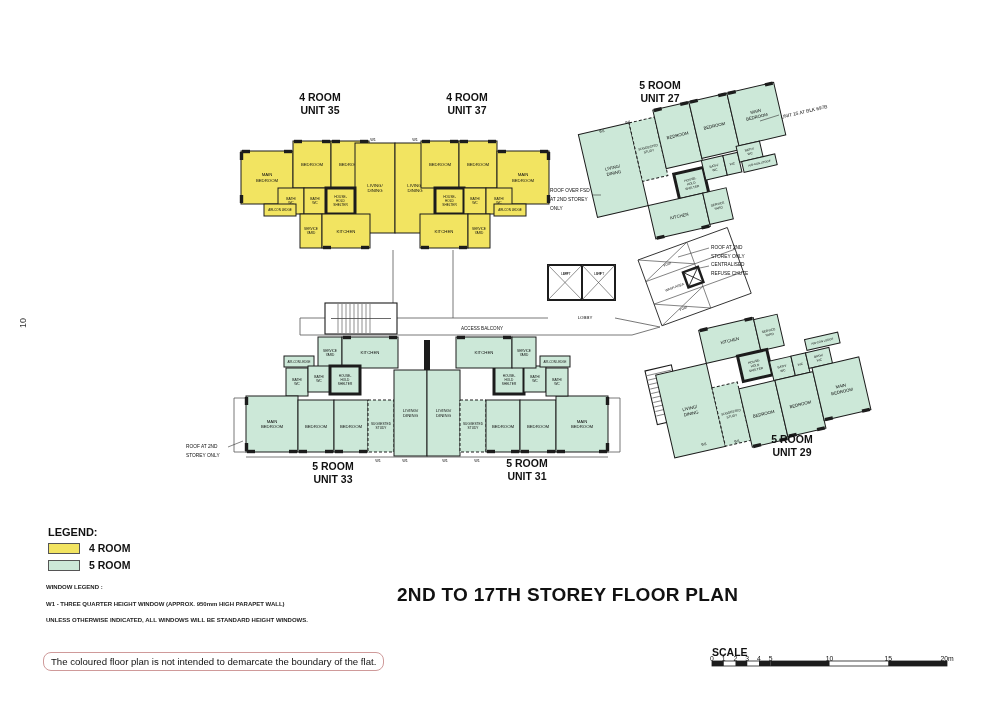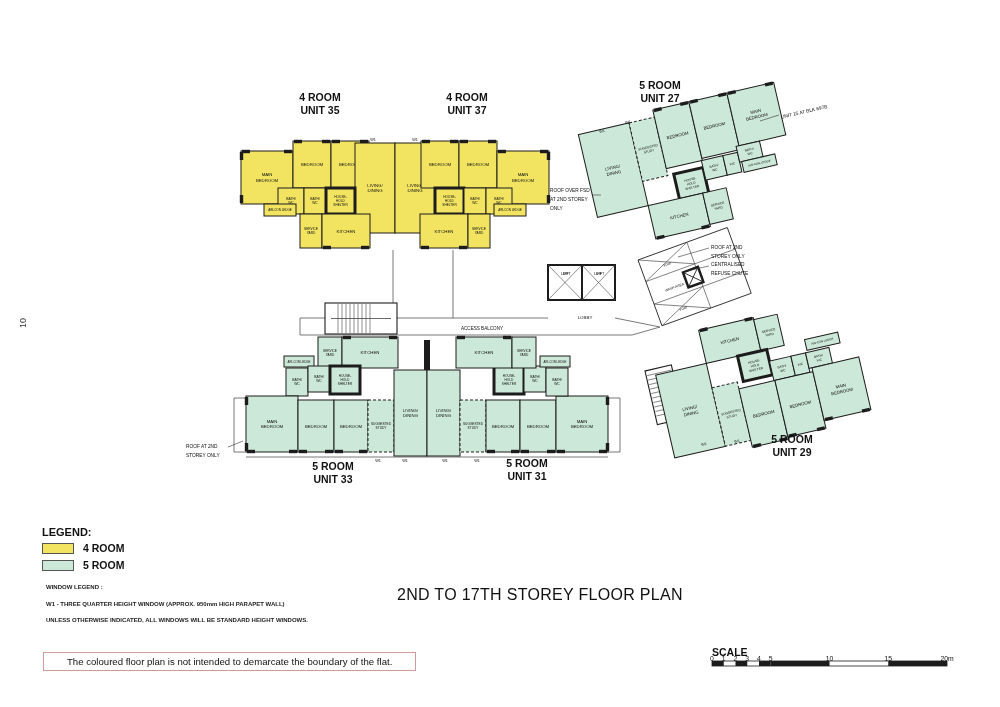--- a/index.html
+++ b/index.html
@@ -1,29 +1,29 @@
 <!DOCTYPE html>
 <html><head>
 <meta charset="utf-8">
 <style>
   html,body{margin:0;padding:0;background:#fff;}
   .canvas{position:relative;width:1000px;height:707px;background:#ffffff;overflow:hidden;
           font-family:"Liberation Sans",sans-serif;color:#111;}
   svg{position:absolute;left:0;top:0;}
   .page-num{position:absolute;left:18px;top:318px;font-size:9px;transform:rotate(-90deg);color:#333;}
-  .legend{position:absolute;left:42px;top:526px;}
+  .legend{position:absolute;left:48px;top:526px;}
   .legend-heading{font-size:11px;font-weight:bold;margin-bottom:4px;}
   .legend-row{display:flex;align-items:center;margin-bottom:5px;font-size:10.5px;font-weight:bold;}
   .swatch{display:inline-block;width:30px;height:9px;border:0.8px solid #555;margin-right:9px;}
   .window-legend{position:absolute;left:46px;top:584px;font-size:6px;font-weight:bold;color:#222;}
   .window-legend .wl-heading{margin-bottom:11px;}
   .window-legend .wl-line{margin-bottom:10px;white-space:nowrap;}
-  .note-box{position:absolute;left:43px;top:652px;border:1.2px solid #cf9a9a;border-radius:0;
-            padding:3px 23px;font-size:9.6px;white-space:nowrap;background:#fff;}
-  .main-title{position:absolute;left:397px;top:583px;font-size:16px;font-weight:normal;line-height:24px;letter-spacing:0.3px;}
+  .note-box{position:absolute;left:43px;top:652px;border:1.2px solid #cf9a9a;border-radius:8px;
+            padding:3px 7px;font-size:9.6px;white-space:nowrap;background:#fff;}
+  .main-title{position:absolute;left:397px;top:583px;font-size:19px;font-weight:bold;line-height:24px;letter-spacing:0.3px;}
 </style>
 </head>
 <body>
 
 <div class="canvas">
 
   <div class="page-num">10</div>
 
   <svg id="plan-svg" width="1000" height="707" viewBox="0 0 1000 707">
       <line x1="393" y1="250" x2="393" y2="305" stroke="#555555" stroke-width="0.8"></line>

